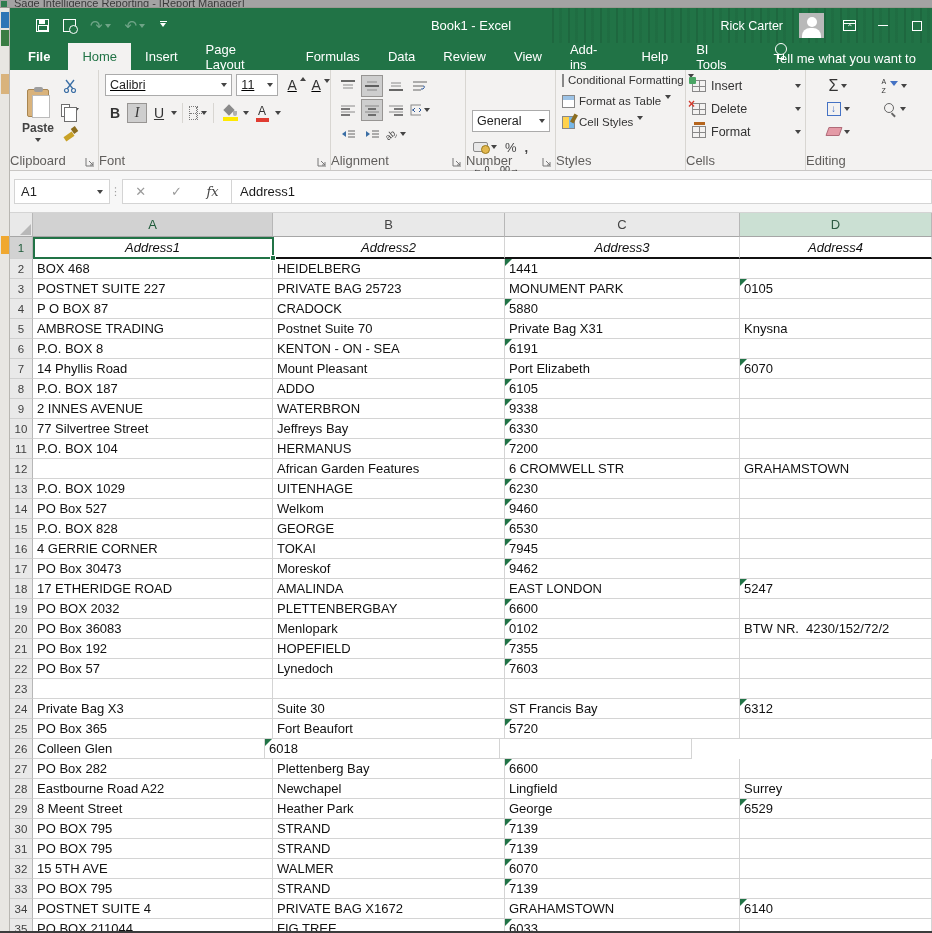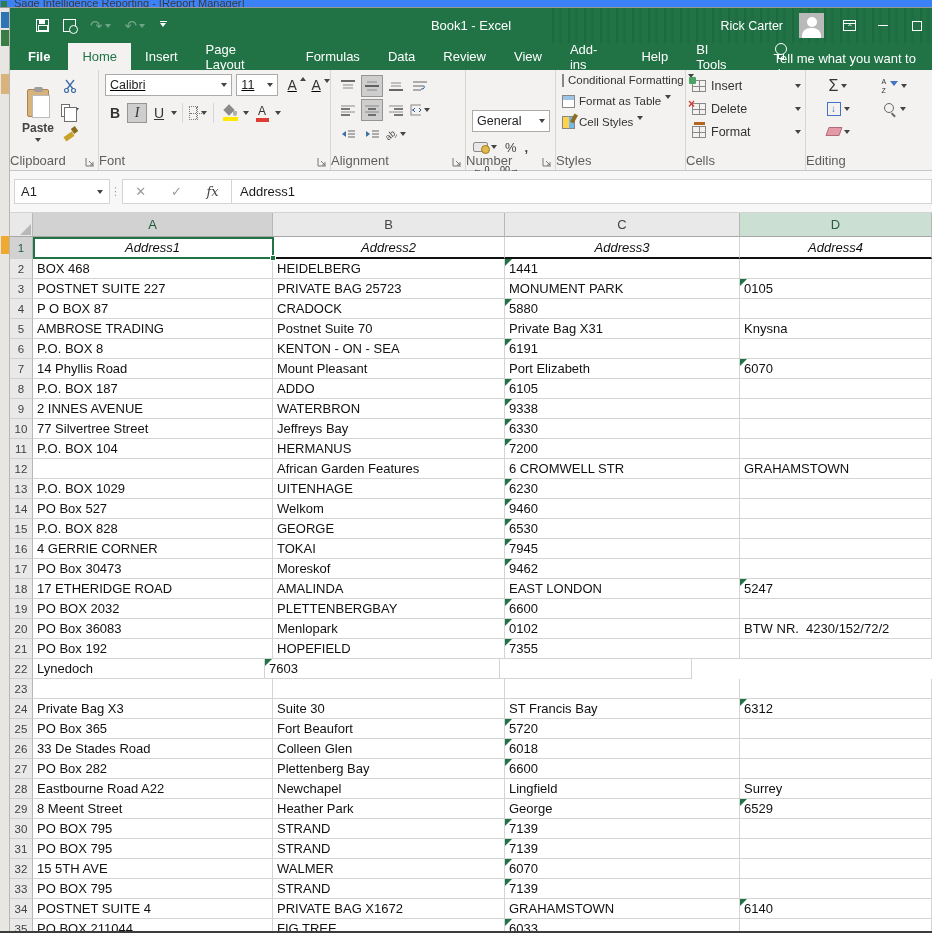--- a/index.html
+++ b/index.html
@@ -2,21 +2,21 @@
 <html><head>
 <meta charset="utf-8">
 <style>
   * { margin:0; padding:0; box-sizing:border-box; }
   html,body { width:932px; height:933px; overflow:hidden; background:#fff;
               font-family:"Liberation Sans", sans-serif; }
   #stage { position:relative; width:932px; height:933px; background:#fff; }
 
   
   #bg-titlebar { position:absolute; left:0; top:0; width:932px; height:8px;
-    background:#3b82f6; border-bottom:1px solid #9a9892; overflow:hidden; }
+    background:#a3a3a3; border-bottom:1px solid #9a9892; overflow:hidden; }
   #bg-titlebar .bgtxt { position:absolute; left:14px; top:-3px; font-size:11px; color:#3a3a3a; }
   #bg-titlebar .bgicon { position:absolute; left:1px; top:1px; width:6px; height:6px; background:#2f7d4f; }
   #left-sliver { position:absolute; left:0; top:8px; width:10px; height:923px;
     background:#e8e6e2; border-right:1px solid #b9b7b2; overflow:hidden; }
   .sliver-block { position:absolute; left:1px; width:8px; }
 
   
   #xl { position:absolute; left:10px; top:8px; width:922px; height:925px; }
 
   
@@ -716,20 +716,21 @@
           </div>
           <div class="sheet-row">
             <div class="rowh">21</div>
             <div class="cell w-a">PO Box 192</div>
             <div class="cell w-b">HOPEFIELD</div>
             <div class="cell w-c flag">7355</div>
             <div class="cell w-d"></div>
           </div>
           <div class="sheet-row">
             <div class="rowh">22</div>
+            <div class="cell w-a">PO Box 57</div>
             <div class="cell w-b">Lynedoch</div>
             <div class="cell w-c flag">7603</div>
             <div class="cell w-d"></div>
           </div>
           <div class="sheet-row">
             <div class="rowh">23</div>
             <div class="cell w-a"></div>
             <div class="cell w-b"></div>
             <div class="cell w-c"></div>
             <div class="cell w-d"></div>
@@ -743,21 +744,20 @@
           </div>
           <div class="sheet-row">
             <div class="rowh">25</div>
             <div class="cell w-a">PO Box 365</div>
             <div class="cell w-b">Fort Beaufort</div>
             <div class="cell w-c flag">5720</div>
             <div class="cell w-d"></div>
           </div>
           <div class="sheet-row">
             <div class="rowh">26</div>
-            <div class="cell w-a">33 De Stades Road</div>
             <div class="cell w-b">Colleen Glen</div>
             <div class="cell w-c flag">6018</div>
             <div class="cell w-d"></div>
           </div>
           <div class="sheet-row">
             <div class="rowh">27</div>
             <div class="cell w-a">PO Box 282</div>
             <div class="cell w-b">Plettenberg Bay</div>
             <div class="cell w-c flag">6600</div>
             <div class="cell w-d"></div>

